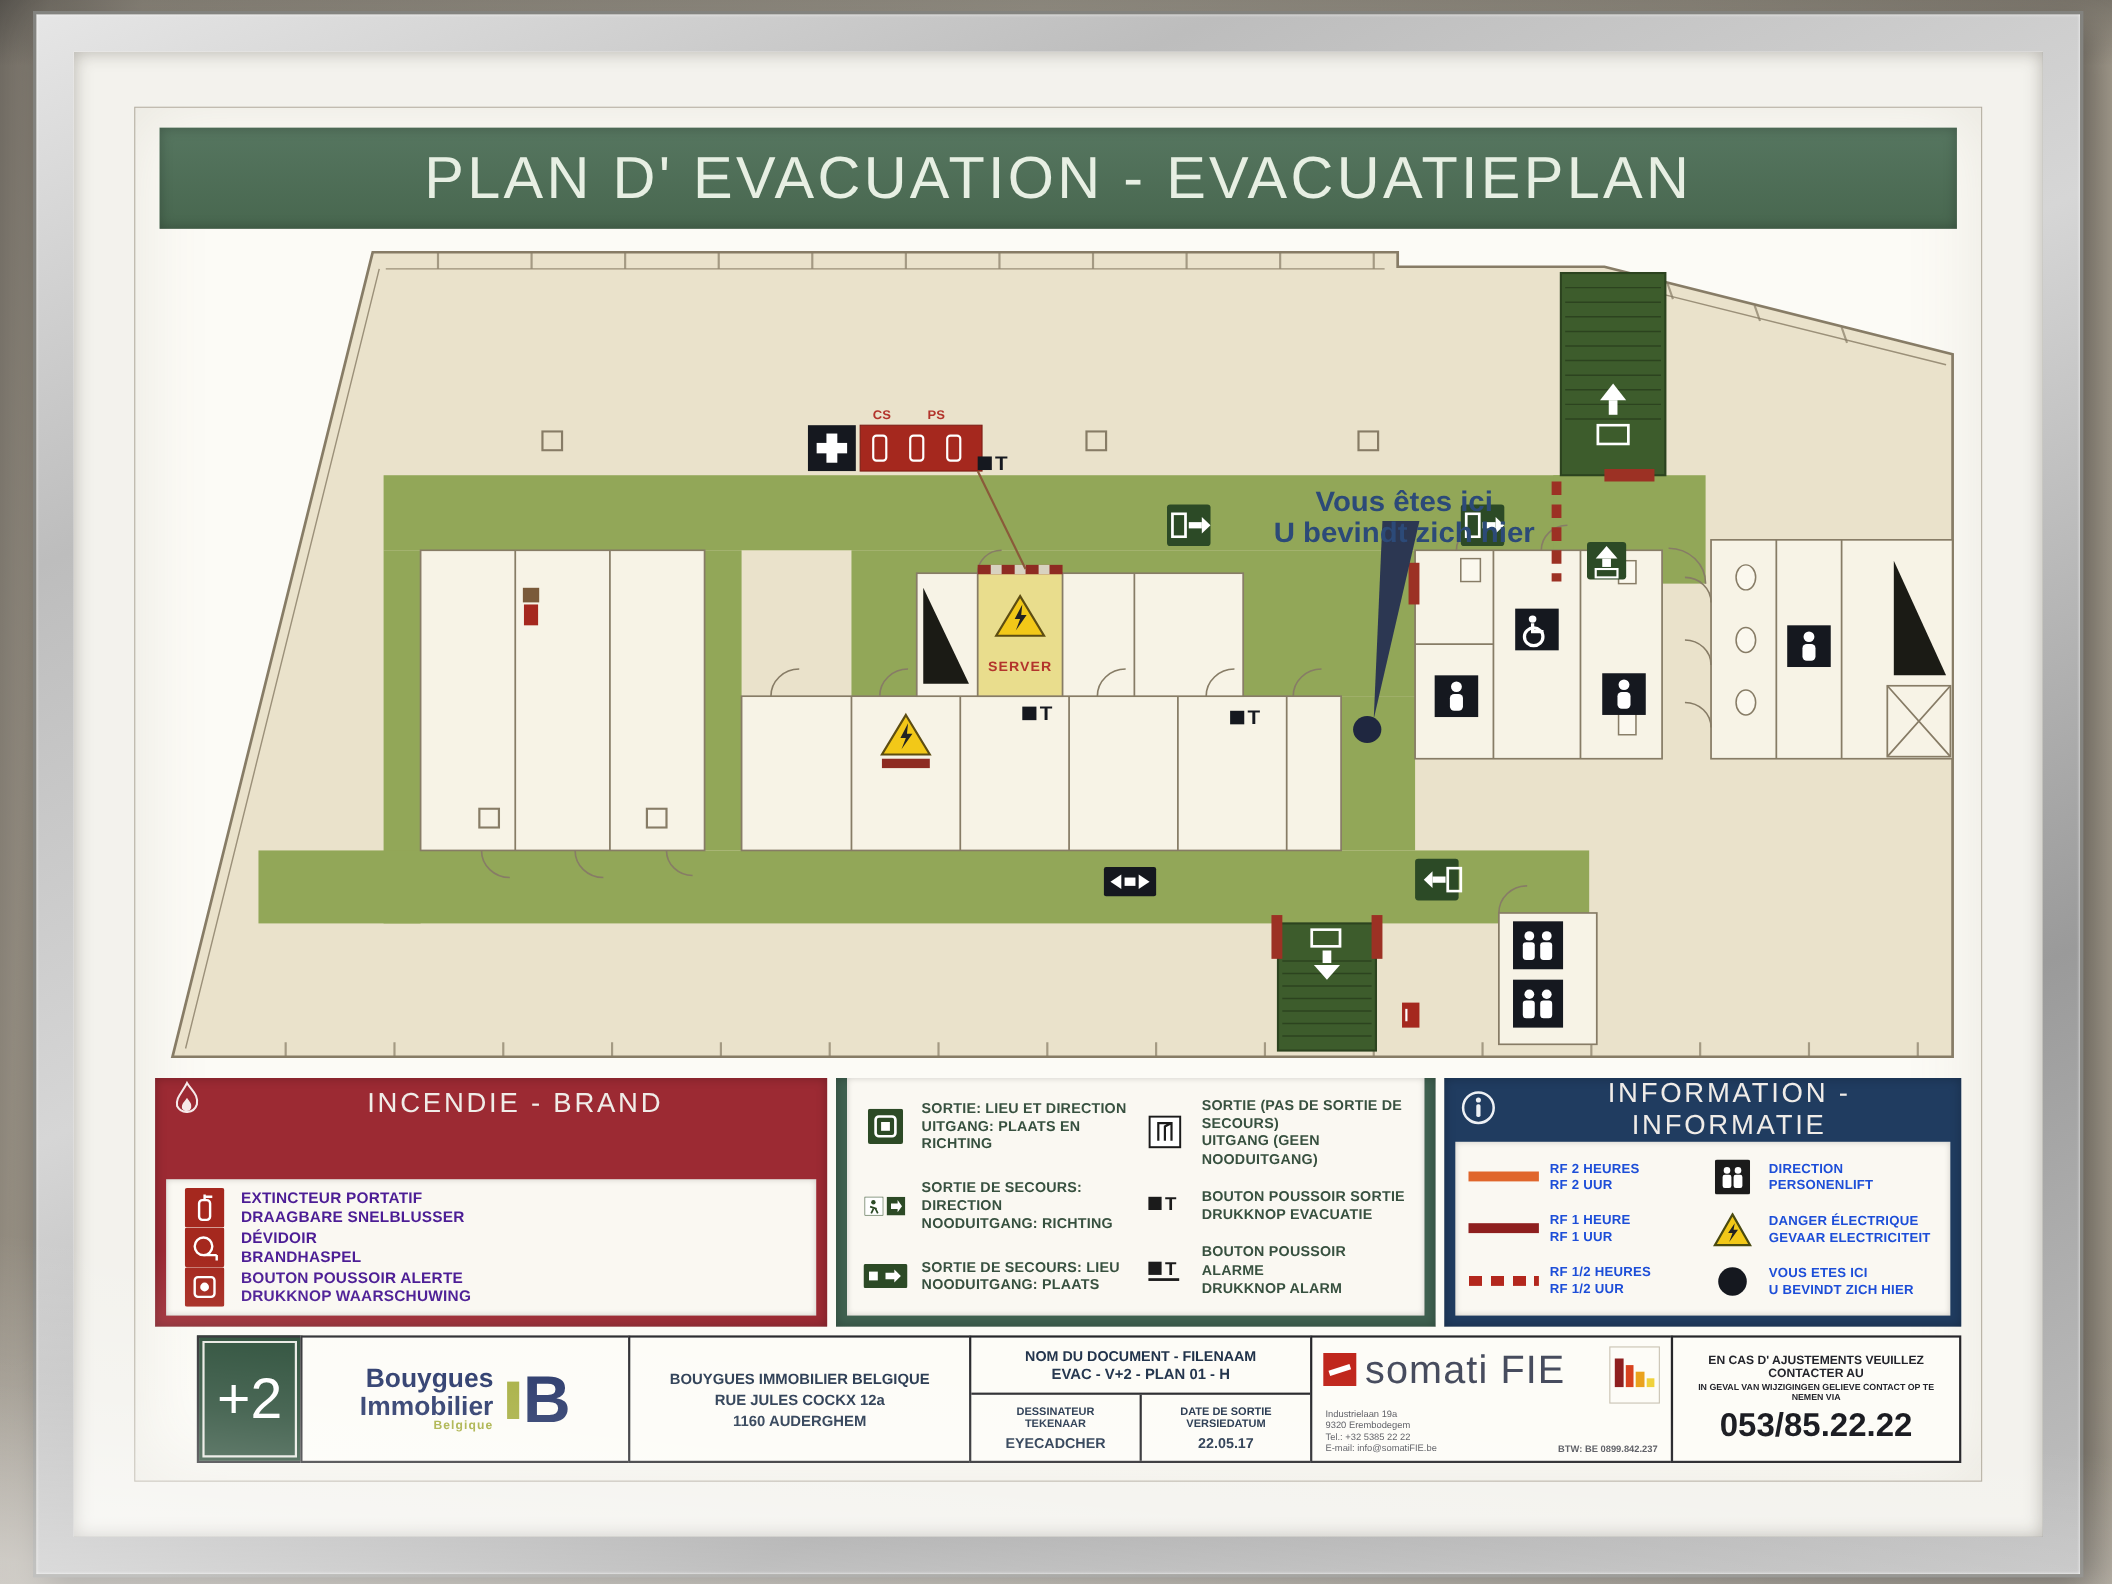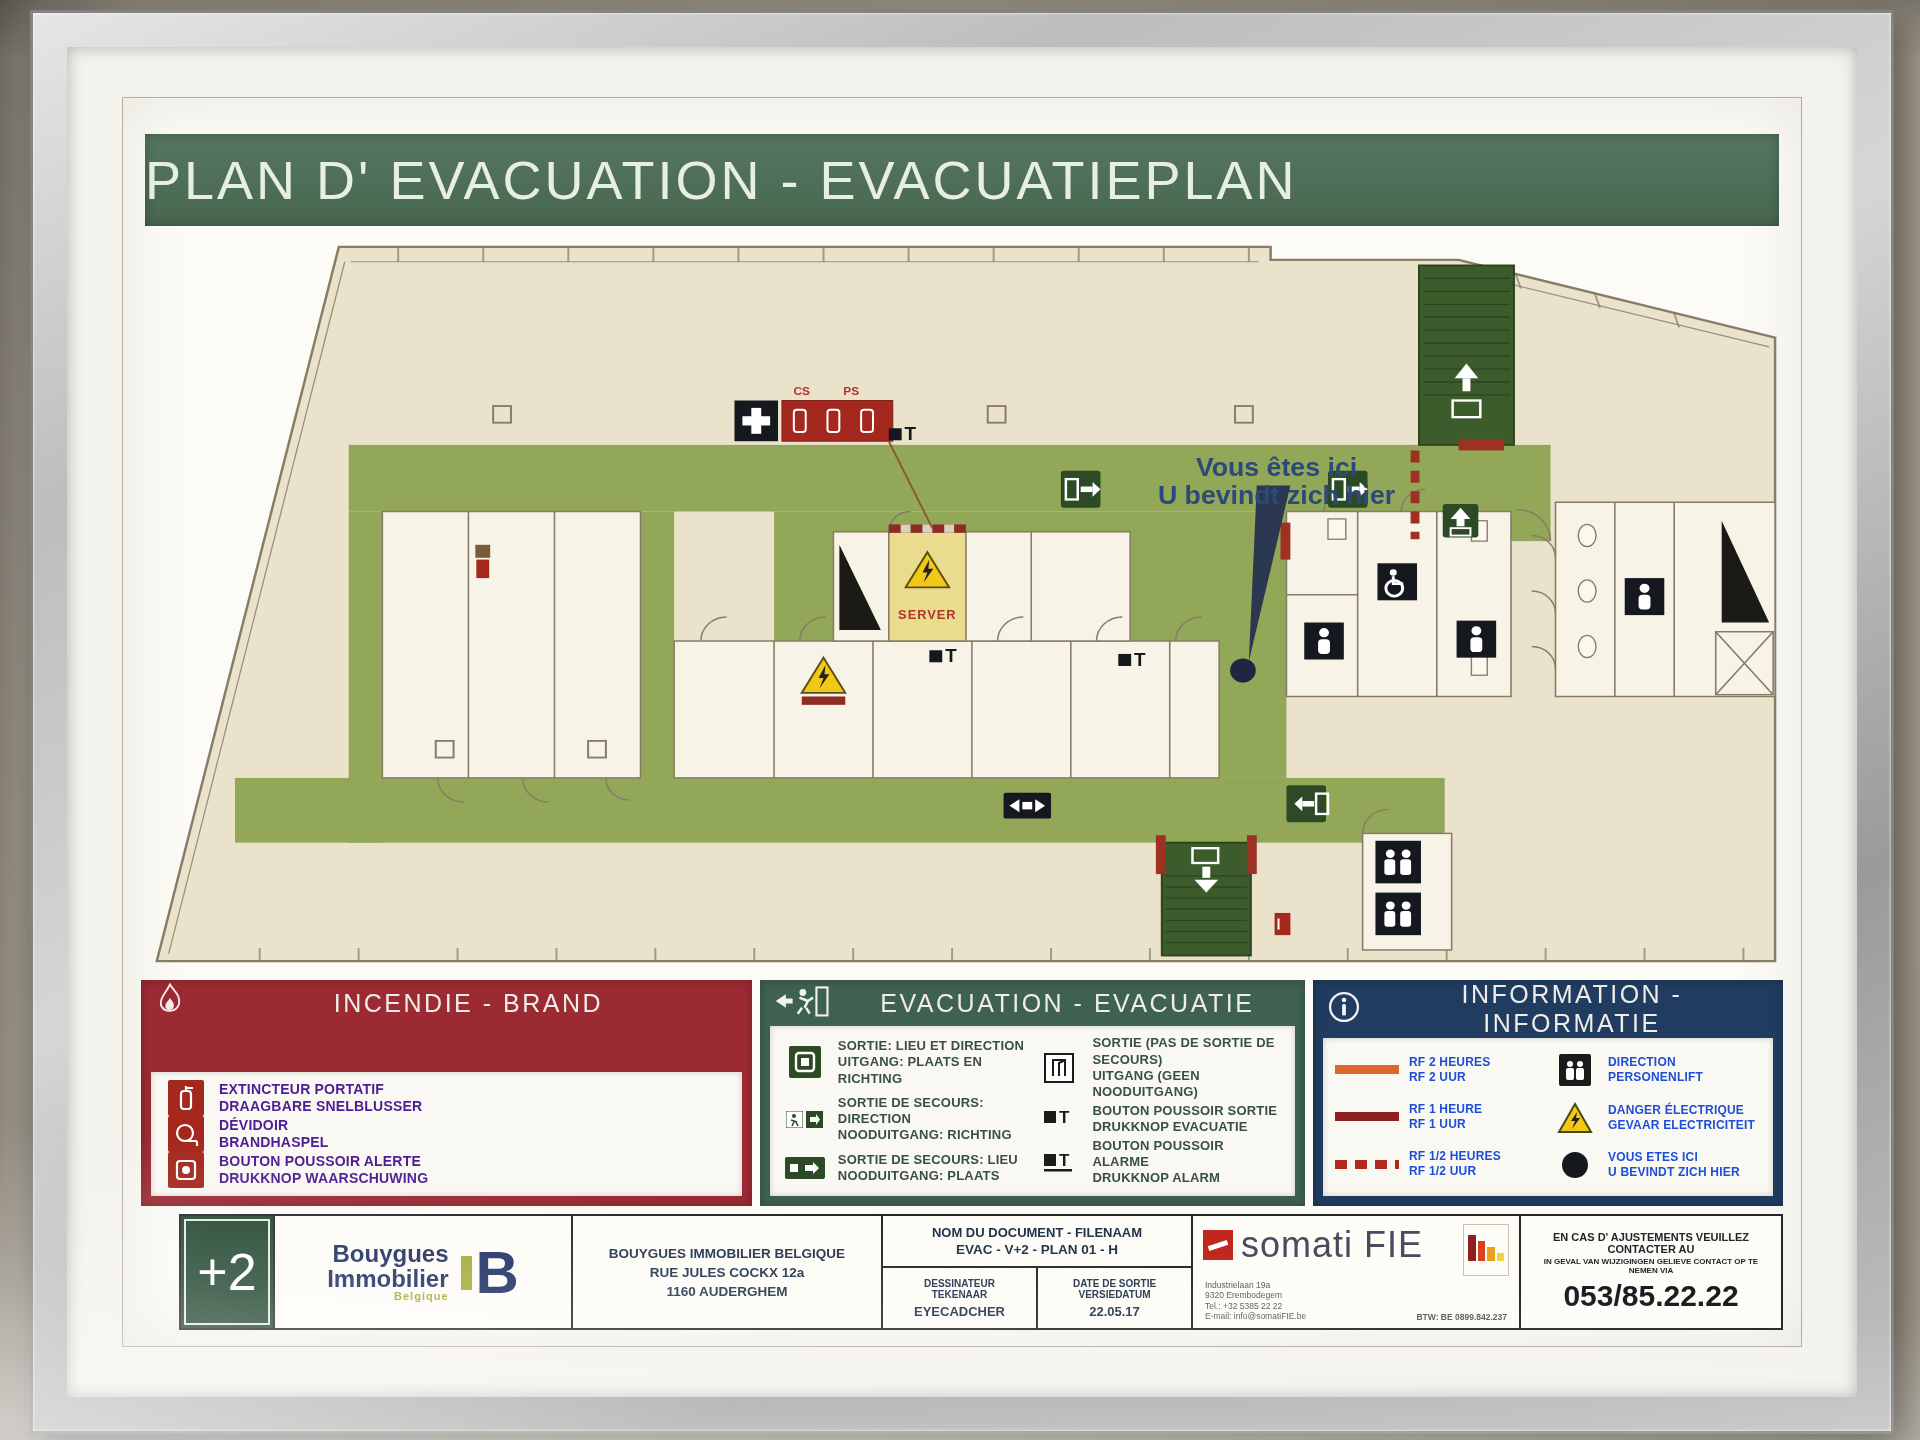--- a/index.html
+++ b/index.html
@@ -21,22 +21,22 @@
     box-shadow:inset 0 0 16px rgba(60,55,45,.35);
     padding:50px 55px;
   }
   .poster{
     width:100%;height:100%;box-sizing:border-box;background:#fcfbf6;
     border:1px solid #b3ada0;
     box-shadow:inset 0 0 70px rgba(115,105,85,.14);
     padding:16px;display:flex;flex-direction:column;
   }
   .title-bar{
-    flex:0 0 92px;margin:20px 6px 8px;background:linear-gradient(180deg,#567660,#48674f);
-    display:flex;align-items:center;
+    flex:0 0 92px;margin:2px 6px 8px;background:linear-gradient(180deg,#567660,#48674f);
+    display:flex;align-items:center;justify-content:center;
     box-shadow:inset 0 0 12px rgba(0,0,0,.25);
   }
   .title-bar h1{
     margin:0;font-size:54px;font-weight:500;letter-spacing:3px;color:#e7efe3;
   }
   .plan-wrap{flex:1 1 auto;margin:0 2px;position:relative;}
   .plan-wrap svg{position:absolute;inset:0;width:100%;height:100%;}
 
   
   .legend-row{flex:0 0 198px;display:flex;gap:8px;margin:6px 2px 0;}
@@ -367,31 +367,20 @@
                       <circle cx="18" cy="18" r="4" fill="#fff"></circle>
                     </svg>
                 </span>
                 <span class="lg-tx"><span>BOUTON POUSSOIR ALERTE</span><br><span>DRUKKNOP WAARSCHUWING</span></span>
               </div>
             </div>
           </div>
         </div>
 
         <div class="panel evacuation">
-          <div class="panel-header">
-            <span>
-              <svg width="56" height="34" viewBox="0 0 66 40">
-                  <polygon points="2,20 14,12 14,17 22,17 22,23 14,23 14,28" fill="#f0f2ec"></polygon>
-                  <circle cx="34" cy="10" r="4" fill="#f0f2ec"></circle>
-                  <path d="M30,16 L40,20 L36,28 M40,20 L46,16 M33,28 L28,35 M38,28 L42,35" stroke="#f0f2ec" stroke-width="3" fill="none"></path>
-                  <rect x="50" y="4" width="13" height="33" fill="none" stroke="#f0f2ec" stroke-width="2.5"></rect>
-                </svg>
-            </span>
-            <span class="ph-title">EVACUATION - EVACUATIE</span>
-          </div>
           <div class="panel-body">
             <div class="col">
               <div class="lg-item">
                 <span class="lg-ic">
                   <svg width="32" height="32" viewBox="0 0 32 32">
                       <rect width="32" height="32" rx="2" fill="#2c4a26"></rect>
                       <rect x="7" y="7" width="18" height="18" rx="3" fill="none" stroke="#fff" stroke-width="2.4"></rect>
                       <rect x="12" y="12" width="8" height="8" fill="#fff"></rect>
                     </svg>
                 </span>

